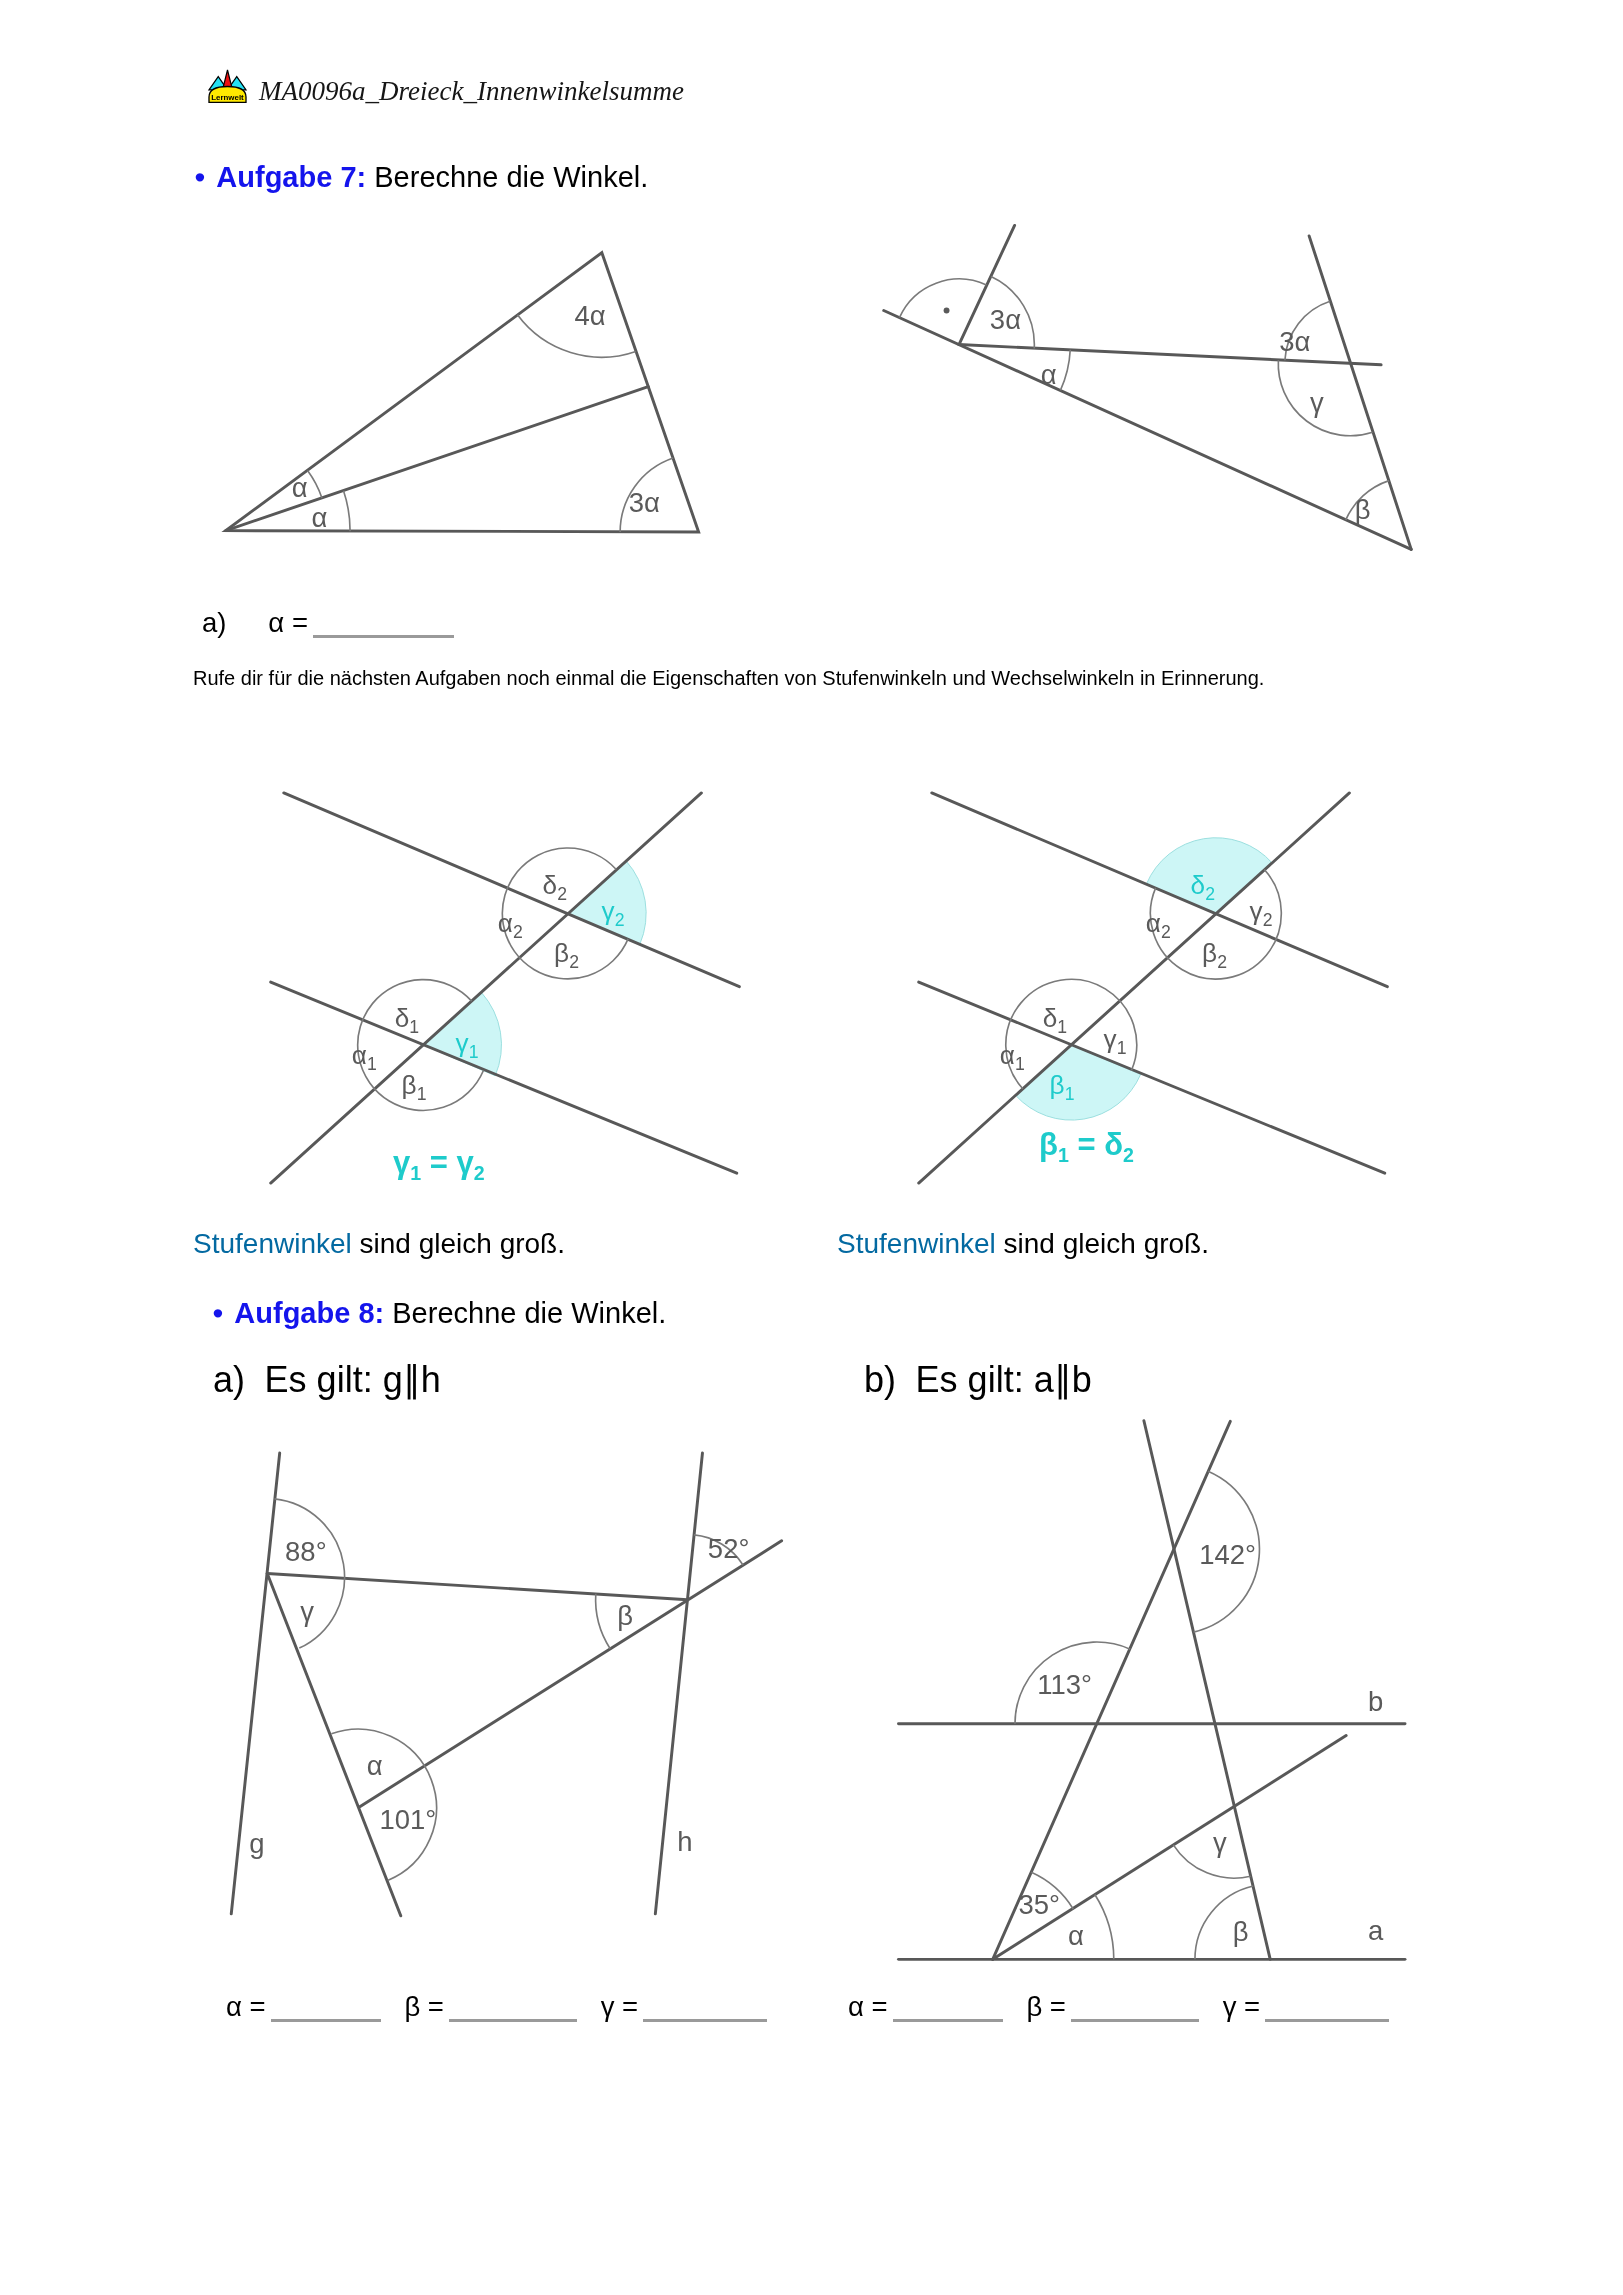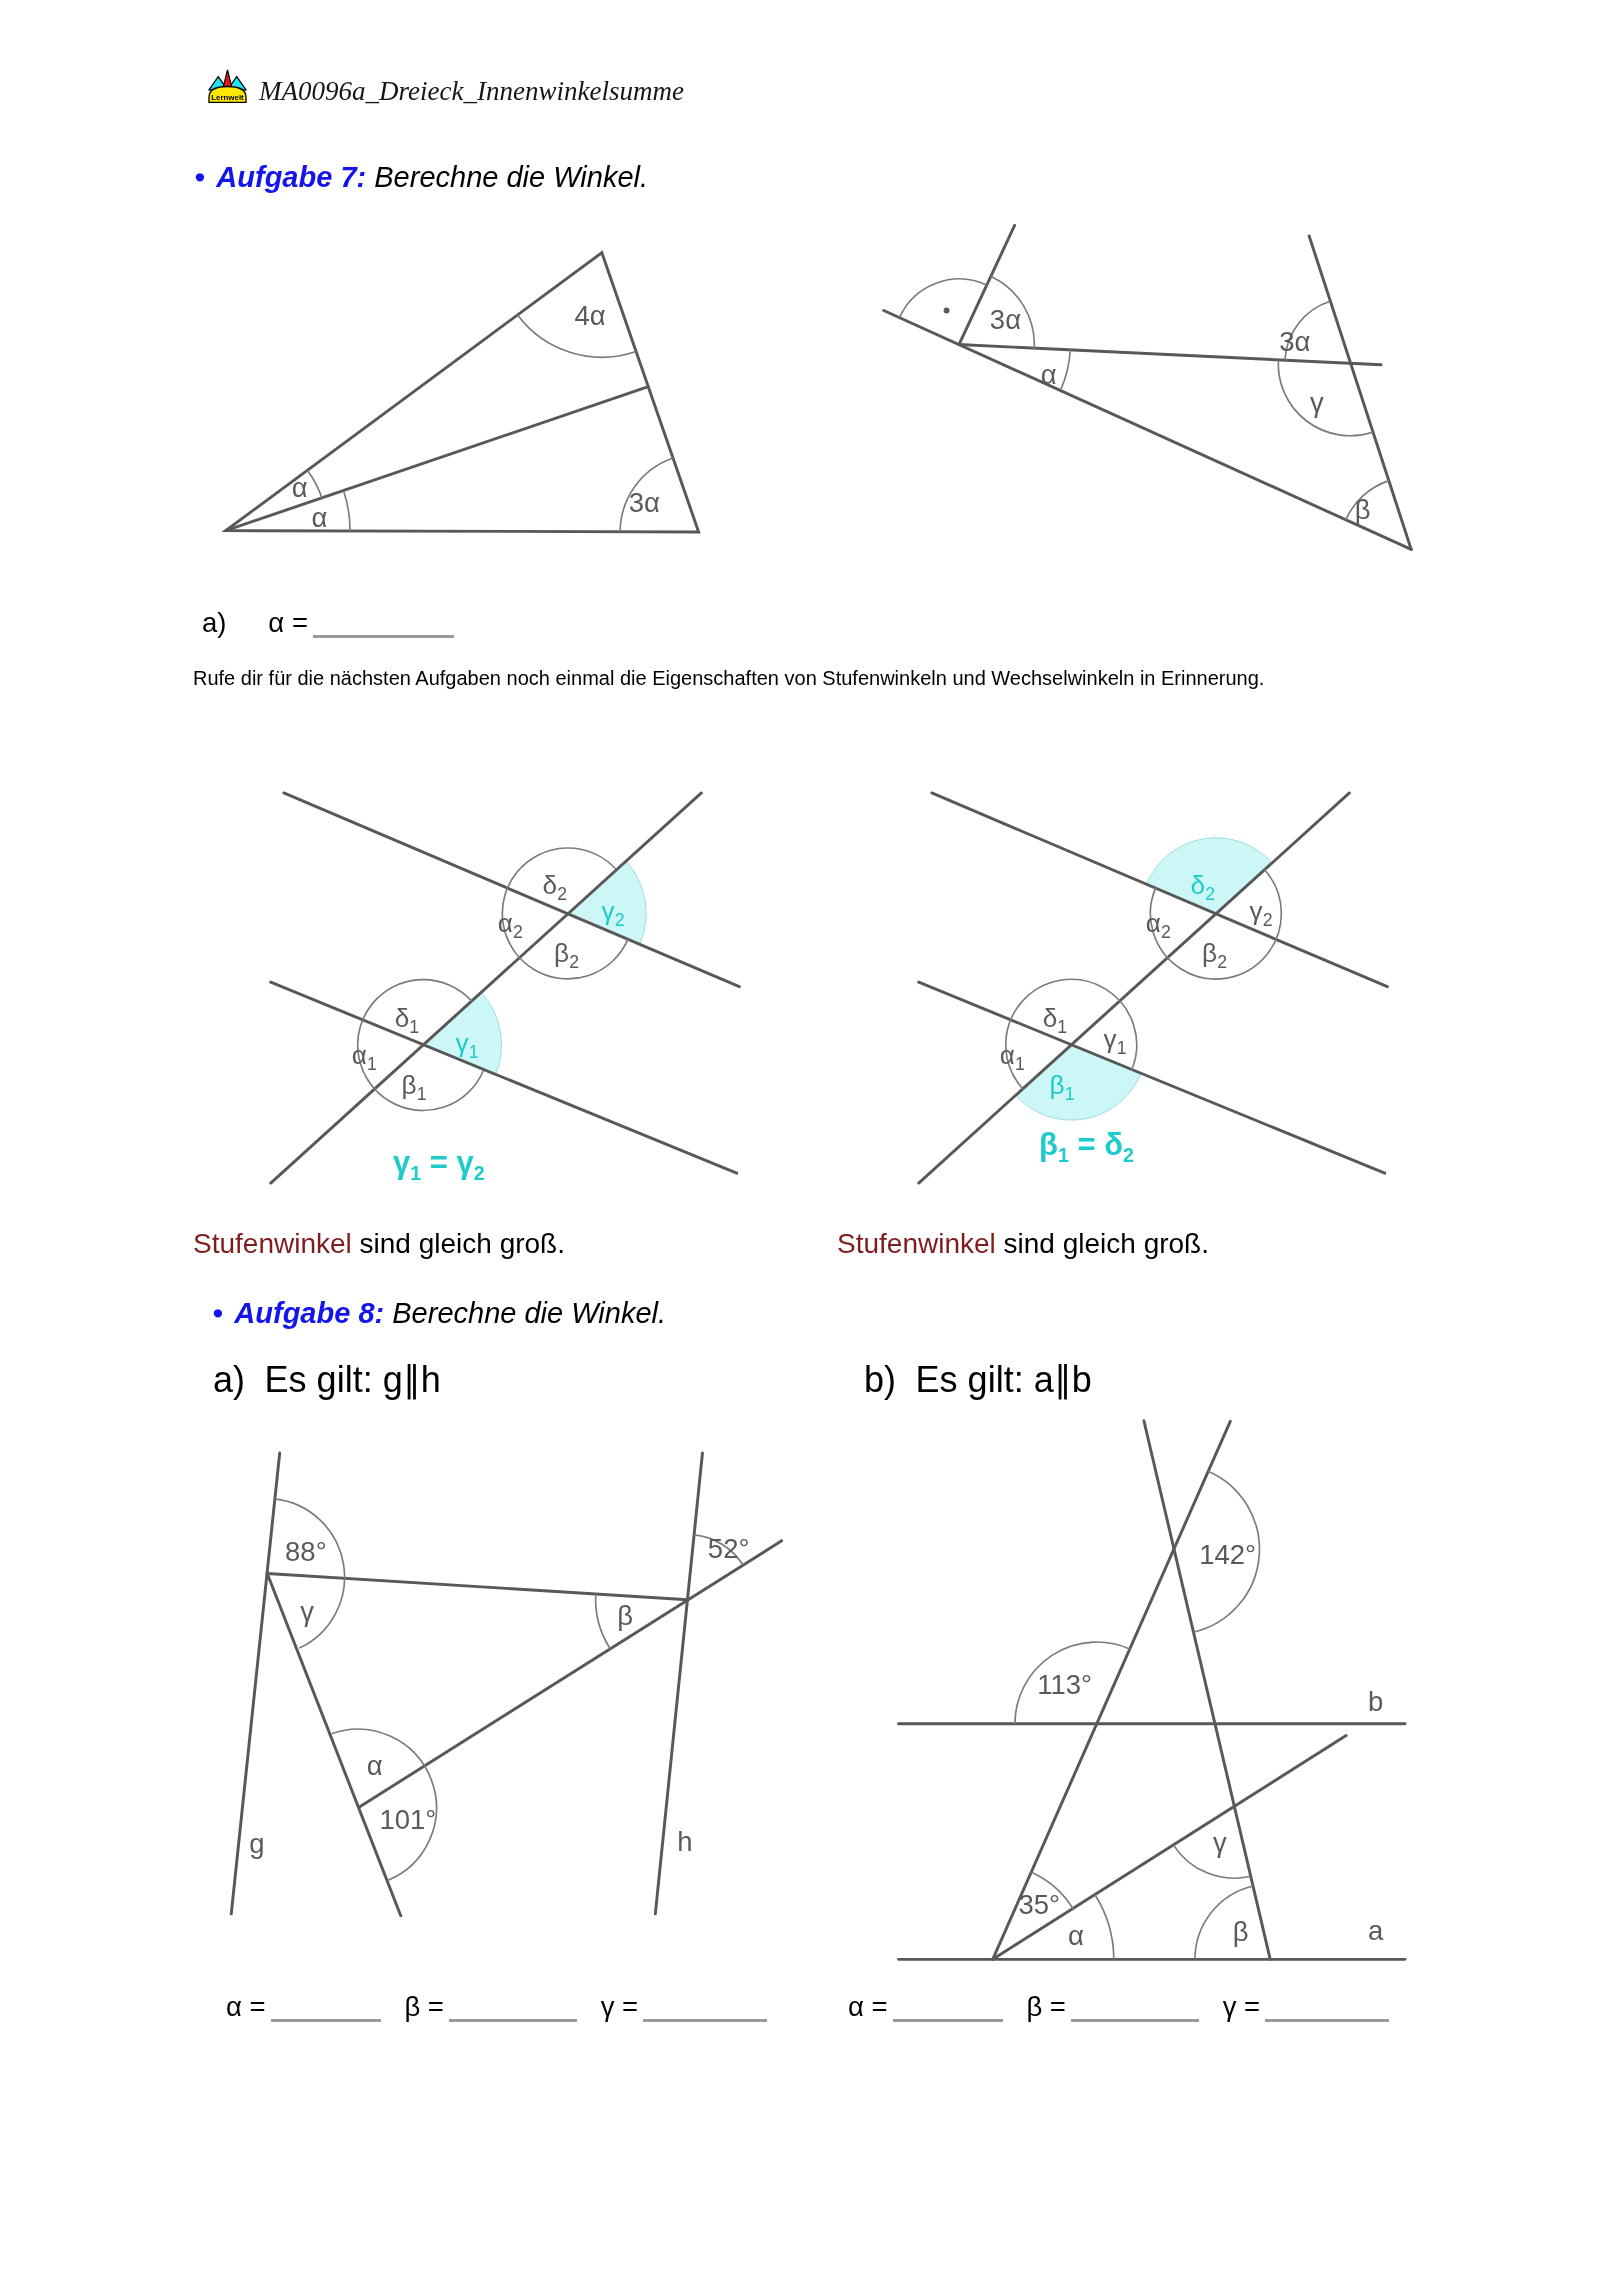--- a/index.html
+++ b/index.html
@@ -2,32 +2,32 @@
 <html style="font-size:10.5px"><head>
 <meta charset="utf-8">
 <style>
   html,body{margin:0;padding:0;background:#ffffff;}
   #page{position:relative;width:1623px;height:2123px;background:#ffffff;overflow:hidden;
         font-family:"Liberation Sans","DejaVu Sans",sans-serif;color:#000;}
   .abs{position:absolute;}
   
   .title{font-family:"Liberation Serif","DejaVu Serif",serif;font-style:italic;font-size:27px;color:#161616;}
   
-  .task-heading{font-size:29px;font-style:italic;}
+  .task-heading{font-size:29px;}
   .task-heading .bullet{color:#1414ec;font-size:19.6px;vertical-align:3.9px;margin-right:10.5px;}
   .task-heading .lab{color:#1414ec;font-weight:bold;}
   
   .para{font-size:20px;line-height:1.3;text-align:justify;}
   .ansrow{font-size:27.5px;white-space:nowrap;}
   .ansrow .pre{margin-right:18.3px;}
   .ansrow .al{margin-left:23.6px;}
   .ansrow .al:first-of-type{margin-left:0;}
   .blank{display:inline-block;height:0.95em;border-bottom:3.3px solid #9a9a9a;vertical-align:text-bottom;margin-left:5.2px;}
   .caption{font-size:28px;}
-  .caption .hl{color:#7f1d1d;}
+  .caption .hl{color:#0369a1;}
   .given{font-size:36px;margin-left:11px;}
   .given .pre{margin-right:19.6px;}
   .eq{font-size:31px;font-weight:bold;color:#1ecbcb;white-space:nowrap;}
   .eq sub{font-size:19.6px;}
   .footer{width:100%;text-align:left;font-family:"Liberation Serif","DejaVu Serif",serif;font-size:23.6px;color:#a21caf;padding-left:44px;}
   
   svg{overflow:visible;}
   .ln{stroke:#585858;stroke-width:4.5;fill:none;stroke-linecap:round;}
   .arc{stroke:#7a7a7a;stroke-width:2.5;fill:none;}
   .wedge{fill:#cdf6f6;stroke:#9adede;stroke-width:1.5;}

